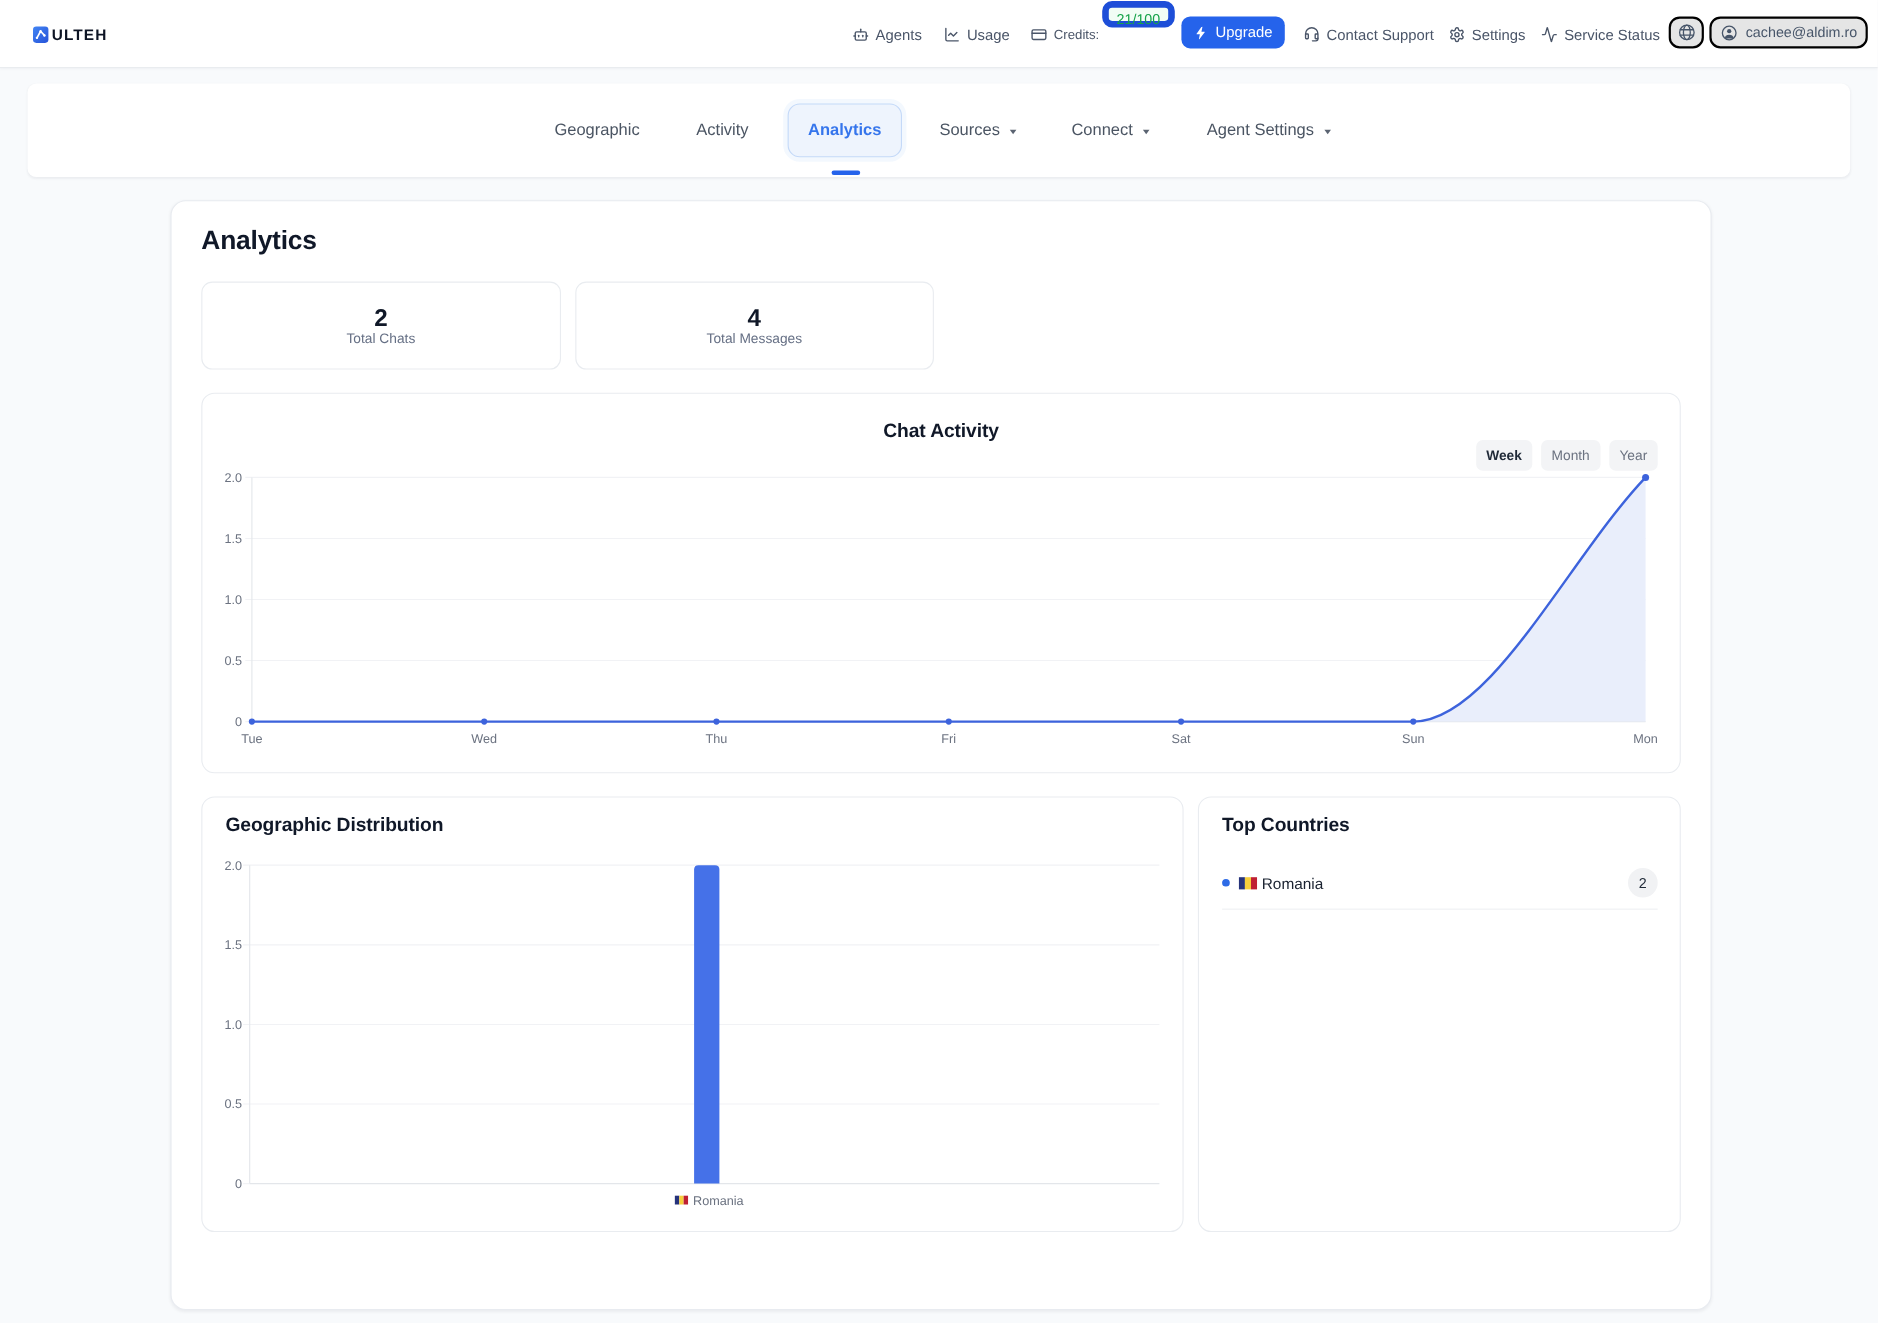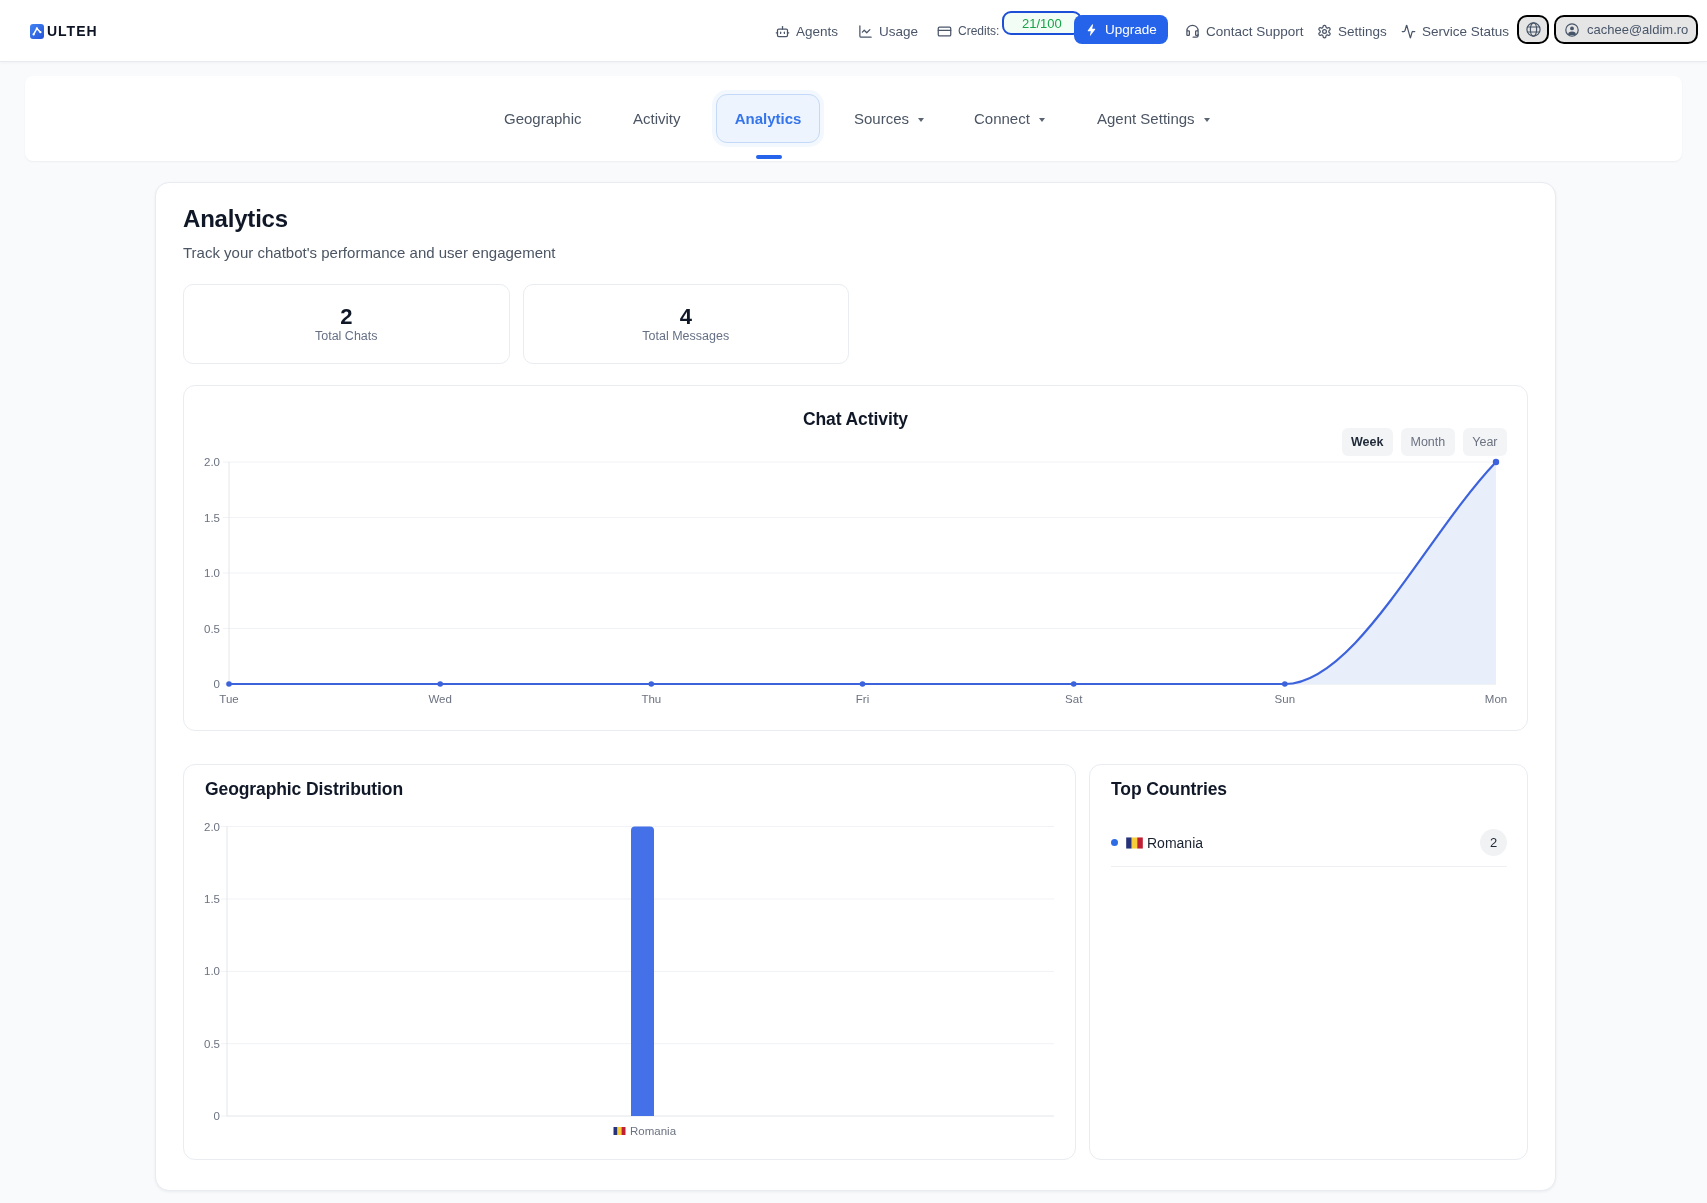--- a/index.html
+++ b/index.html
@@ -30,24 +30,24 @@
     font-size: 14px; font-weight: 700; color: #0d1424;
     letter-spacing: 1px; margin-left: 3px;
   }
   .nav-item {
     position: absolute; top: 0; height: 62px;
     display: flex; align-items: center; gap: 6px;
     color: #4a5568; font-size: 13.5px; white-space: nowrap;
   }
   .nav-item svg { flex: 0 0 auto; }
   .pill-credits {
-    position: absolute; left: 65px; top: 11px;
-    border: 2px solid #1d4ed8; background: #f2fdf5; color: #17a34a;
+    position: absolute; left: 65px; top: 1px;
+    border: 6px solid #1d4ed8; background: #f2fdf5; color: #17a34a;
     font-size: 13px; font-weight: 500;
-    border-radius: 9px; padding: 0 18px; line-height: 21.5px; height: 23.5px;
+    border-radius: 9px; padding: 0 7px; line-height: 21.5px; height: 23.5px;
   }
   .credits-item { font-size: 12px; }
   .btn-upgrade {
     position: absolute; left: 1074px; top: 15px;
     background: #2563eb; color: #fff; font-size: 13.5px; font-weight: 500;
     border-radius: 8px; height: 29px; padding: 0 11px;
     display: flex; align-items: center; gap: 7px;
   }
   .iconbtn {
     position: absolute; top: 15px; height: 29px;
@@ -98,21 +98,20 @@
   }
   .stat-card {
     height: 80px; border: 1px solid #e9ecf0; border-radius: 10px;
     display: flex; flex-direction: column; align-items: center; justify-content: center;
   }
   .stat-val { font-size: 22px; font-weight: 700; color: #101828; line-height: 24px; }
   .stat-lbl { font-size: 12.5px; color: #667085; margin-top: 0; }
   .panel {
     border: 1px solid #e9ecf0; border-radius: 12px;
     position: relative;
-    margin-top: 12px;
   }
   .chat-panel { margin-top: 21px; height: 346px; }
   .panel-title { font-size: 17.5px; font-weight: 700; color: #101828; letter-spacing: -0.1px; }
   .chat-head {
     position: absolute; left: 21px; right: 21px; top: 21px;
     display: flex; align-items: center; flex-direction: column;
   }
   .seg { display: flex; gap: 8px; margin-left: auto; margin-right: -1px; }
   .seg button {
     border: 0; background: #f3f4f6; color: #6b7280; font-size: 12.5px;
@@ -230,21 +229,20 @@
   <span class="tab" style="left:588px">Activity</span>
   <span class="tab tab-active" style="left:691px">Analytics</span>
   <span class="tab" style="left:809px">Sources <span class="caret"></span></span>
   <span class="tab" style="left:929px">Connect <span class="caret"></span></span>
   <span class="tab" style="left:1052px">Agent Settings <span class="caret"></span></span>
   <div class="underline"></div>
 </div>
 
 <div class="main-card">
   <div class="h1">Analytics</div>
-  <div class="sub">Track your chatbot's performance and user engagement</div>
 
   <div class="stats">
     <div class="stat-card">
         <div class="stat-val">2</div>
         <div class="stat-lbl">Total Chats</div>
       </div>
     <div class="stat-card">
         <div class="stat-val">4</div>
         <div class="stat-lbl">Total Messages</div>
       </div>

